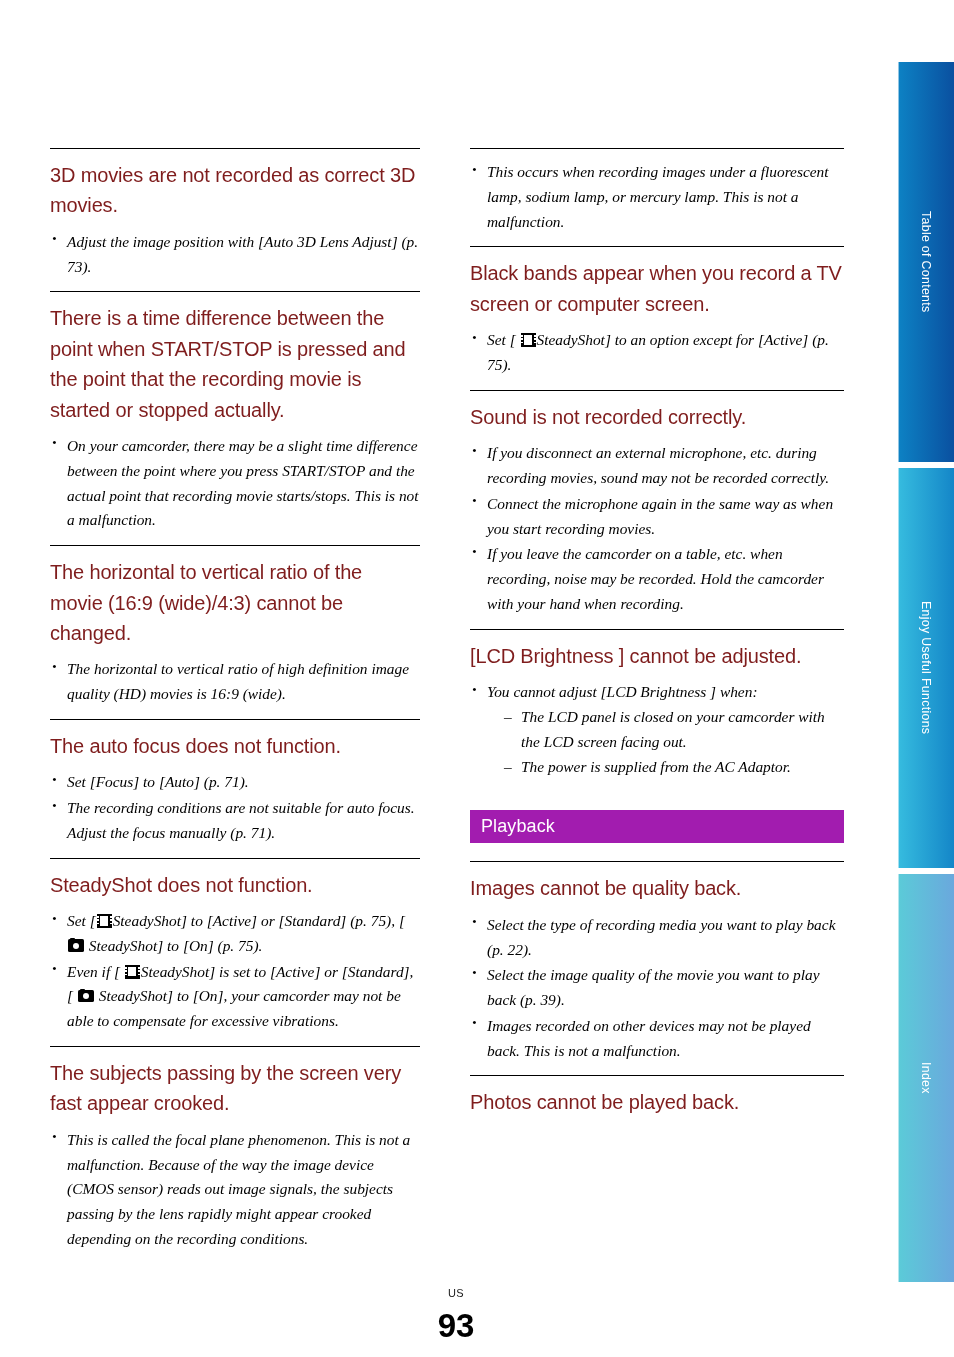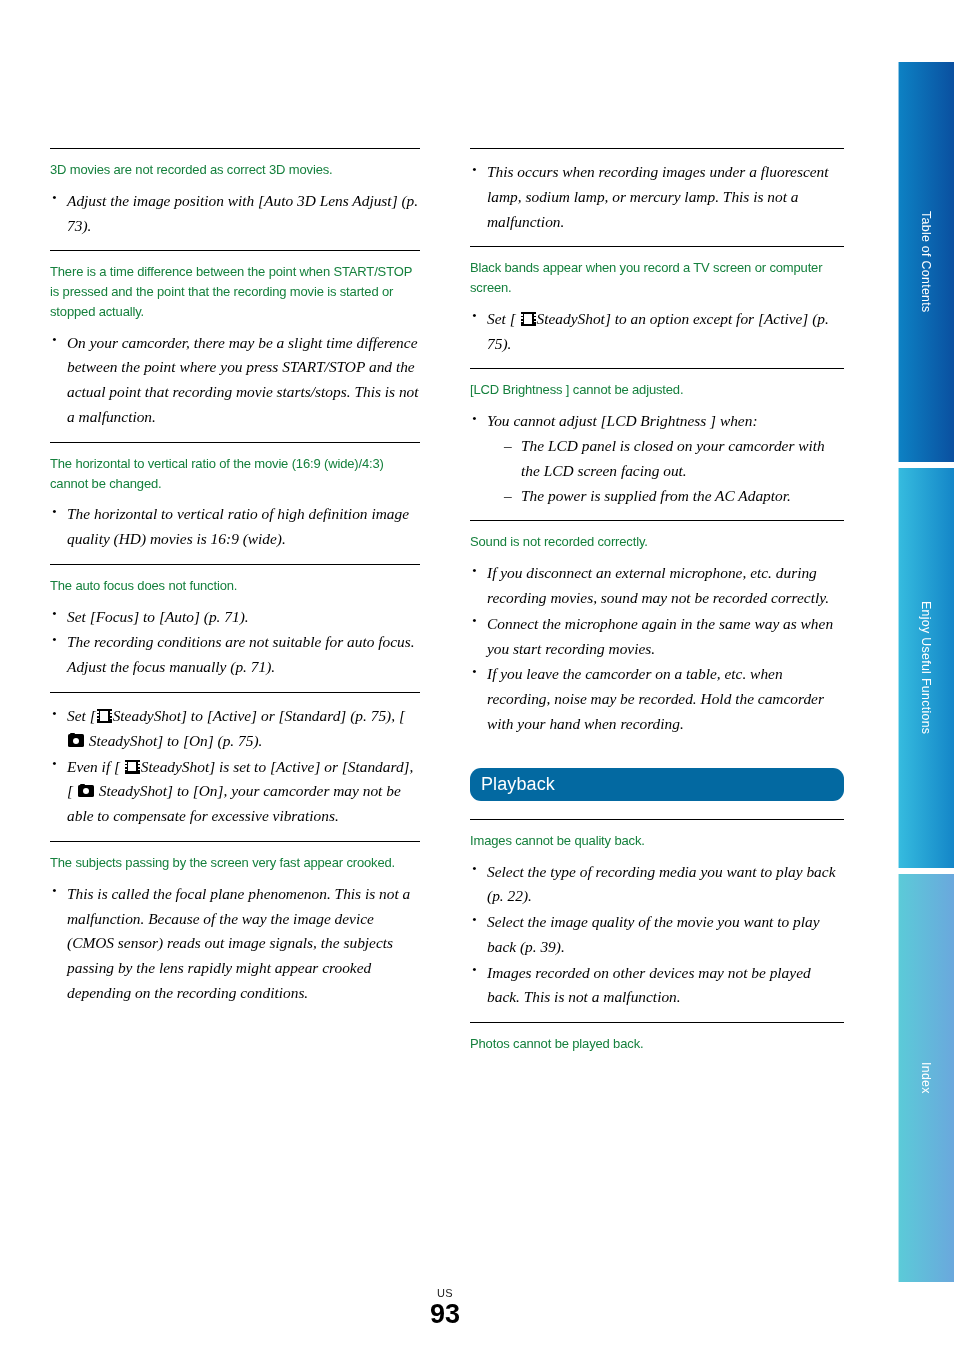--- a/index.html
+++ b/index.html
@@ -44,25 +44,25 @@
   
   .section {
     border-top: 1.6px solid #000;
     padding-top: 11px;
     padding-bottom: 11px;
   }
   .section.first { border-top: 1.6px solid #000; }
 
   .q-title {
     font-family: "Liberation Sans", "DejaVu Sans", sans-serif;
-    font-size: 13px;
+    font-size: 20px;
     line-height: 1.52;
     font-weight: 400;
     letter-spacing: -0.15px;
-    color: #15803d;
+    color: #7f1d1d;
     margin-bottom: 9px;
   }
 
   ul.bullets {
     list-style: none;
     margin: 0; padding: 0;
   }
 
   ul.bullets > li {
     position: relative;
@@ -169,38 +169,38 @@
   .band-label {
     font-family: "Liberation Sans", "DejaVu Sans", sans-serif;
     font-size: 18px;
     color: #ffffff;
     letter-spacing: 0.1px;
   }
 
   
   .footer {
     position: absolute;
-    left: 0;
+    left: 11px;
     top: 1288px;
     width: 890px;
     text-align: center;
     font-family: "Liberation Sans", "DejaVu Sans", sans-serif;
   }
   .footer .region {
     font-size: 11px;
     line-height: 1;
     letter-spacing: 0.3px;
     color: #1a1a1a;
   }
   .footer .pgnum {
-    font-size: 27px;
+    font-size: 33px;
     line-height: 1.05;
     font-weight: 700;
     color: #000;
-    margin-top: 1px;
+    margin-top: 10px;
   }
 
   
   .tabs {
     position: absolute;
     right: 0;
     top: 0;
     width: 64px;
     height: 1357px;
   }
@@ -257,20 +257,21 @@
           </ul>
         </div>
         <div class="section">
           <div class="q-title">The auto focus does not function.</div>
           <ul class="bullets">
             <li><span>Set [Focus] to [Auto] (p. 71).</span></li>
             <li><span>The recording conditions are not suitable for auto focus. Adjust the focus manually (p. 71).</span></li>
           </ul>
         </div>
         <div class="section">
+          <div class="q-title">SteadyShot does not function.</div>
           <ul class="bullets">
             <li><span>Set [</span><span class="ic icon-movie"></span><span>SteadyShot] to [Active] or [Standard] (p. 75), [ </span><span class="ic icon-photo"></span><span> SteadyShot] to [On] (p. 75).</span></li>
             <li><span>Even if [ </span><span class="ic icon-movie"></span><span>SteadyShot] is set to [Active] or [Standard], [ </span><span class="ic icon-photo"></span><span> SteadyShot] to [On], your camcorder may not be able to compensate for excessive vibrations.</span></li>
           </ul>
         </div>
         <div class="section">
           <div class="q-title">The subjects passing by the screen very fast appear crooked.</div>
           <ul class="bullets">
             <li><span>This is called the focal plane phenomenon. This is not a malfunction. Because of the way the image device (CMOS sensor) reads out image signals, the subjects passing by the lens rapidly might appear crooked depending on the recording conditions.</span></li>
           </ul>
@@ -280,40 +281,40 @@
     <div class="col col-right" id="right-col">
         <div class="section first">
           <ul class="bullets">
             <li><span>This occurs when recording images under a fluorescent lamp, sodium lamp, or mercury lamp. This is not a malfunction.</span></li>
           </ul>
         </div>
         <div class="section">
           <div class="q-title">Black bands appear when you record a TV screen or computer screen.</div>
           <ul class="bullets">
             <li><span>Set [ </span><span class="ic icon-movie"></span><span>SteadyShot] to an option except for [Active] (p. 75).</span></li>
+          </ul>
+        </div>
+        <div class="section">
+          <div class="q-title">Sound is not recorded correctly.</div>
+          <ul class="bullets">
+            <li><span>If you disconnect an external microphone, etc. during recording movies, sound may not be recorded correctly.</span></li>
+            <li><span>Connect the microphone again in the same way as when you start recording movies.</span></li>
+            <li><span>If you leave the camcorder on a table, etc. when recording, noise may be recorded. Hold the camcorder with your hand when recording.</span></li>
           </ul>
         </div>
         <div class="section">
           <div class="q-title">[LCD Brightness ] cannot be adjusted.</div>
           <ul class="bullets">
             <li><span>You cannot adjust [LCD Brightness ] when:</span><ul class="subdash" style="margin-left: 17px;">
                 <li>The LCD panel is closed on your camcorder with the LCD screen facing out.</li>
                 <li>The power is supplied from the AC Adaptor.</li>
               </ul></li>
           </ul>
         </div>
-        <div class="section">
-          <div class="q-title">Sound is not recorded correctly.</div>
-          <ul class="bullets">
-            <li><span>If you disconnect an external microphone, etc. during recording movies, sound may not be recorded correctly.</span></li>
-            <li><span>Connect the microphone again in the same way as when you start recording movies.</span></li>
-            <li><span>If you leave the camcorder on a table, etc. when recording, noise may be recorded. Hold the camcorder with your hand when recording.</span></li>
-          </ul>
-        </div>
-        <div class="band" style="background: #0369a1; border-radius: 11px;">
+        <div class="band" style="background: #a21caf;">
           <span class="band-label">Playback</span>
         </div>
         <div class="section first">
           <div class="q-title">Images cannot be quality back.</div>
           <ul class="bullets">
             <li><span>Select the type of recording media you want to play back (p. 22).</span></li>
             <li><span>Select the image quality of the movie you want to play back (p. 39).</span></li>
             <li><span>Images recorded on other devices may not be played back. This is not a malfunction.</span></li>
           </ul>
         </div>

